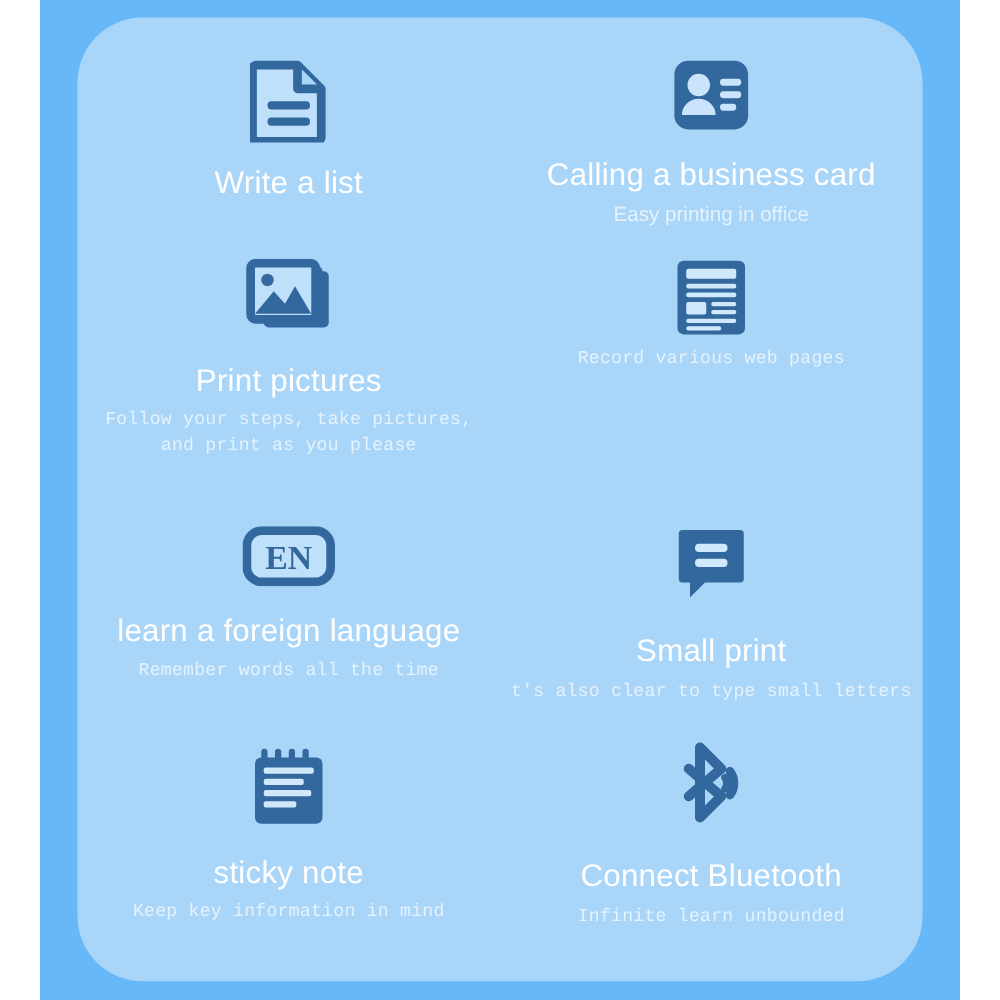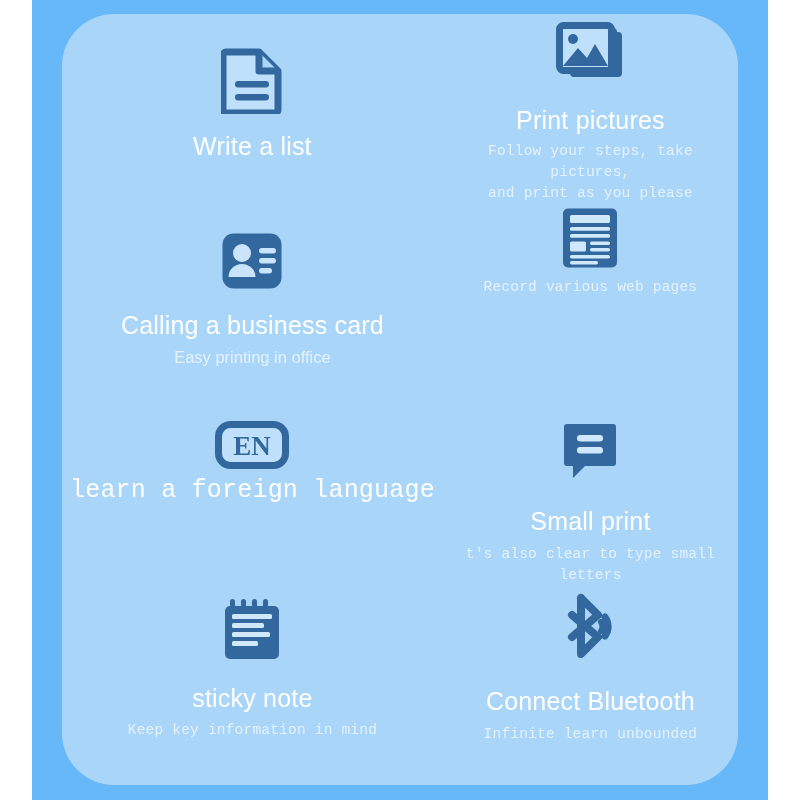--- a/index.html
+++ b/index.html
@@ -103,21 +103,21 @@
 
   .c2 .icon-wrap { margin-top: 8px; }
   .c2 .title     { margin-top: 22px; }
   .c2 .subtitle  { margin-top: 6px; }
 
   .c3 .icon-wrap { margin-top: 7px; }
   .c3 .title     { margin-top: 24px; }
   .c3 .subtitle  { margin-top: 7px; }
 
   .c4 .icon-wrap { margin-top: 20px; }
-  .c4 .title     { margin-top: 8px; font-family: Liberation Mono, monospace; }
+  .c4 .title     { margin-top: 22px; }
   .c4 .subtitle  { margin-top: 7px; }
 
   .c5 .icon-wrap { margin-top: 17px; }
   .c5 .title     { margin-top: 22px; }
   .c5 .subtitle  { margin-top: 7px; }
 
   .c6 .icon-wrap { margin-top: 20px; }
   .c6 .title     { margin-top: 26px; }
   .c6 .subtitle  { margin-top: 8px; }
 
@@ -138,50 +138,50 @@
       <div class="cell c0">
         <span class="icon-wrap">
           <svg width="62" height="66" viewBox="0 0 62 66">
             <path d="M5 4 h33 l19 19 v39 a3 3 0 0 1 -3 3 h-49 a3 3 0 0 1 -3 -3 v-55 a3 3 0 0 1 3 -3 z" fill="#bfe0fa" stroke="#33689e" stroke-width="7" stroke-linejoin="round"></path>
             <path d="M38 4 v19 h19" fill="#a9d5f9" stroke="#33689e" stroke-width="7" stroke-linejoin="round"></path>
             <rect x="14" y="33" width="34" height="6.5" rx="3.2" fill="#33689e"></rect>
             <rect x="14" y="46" width="34" height="6.5" rx="3.2" fill="#33689e"></rect>
           </svg>
         </span>
         <div class="title">Write a list</div>
-      </div>
-
-      <div class="cell c2">
-        <span class="icon-wrap">
-          <svg width="70" height="62" viewBox="0 0 70 62">
-            <rect x="15" y="10" width="52" height="45" rx="4" fill="#33689e"></rect>
-            <rect x="10" y="6" width="52" height="45" rx="4" fill="#33689e"></rect>
-            <rect x="4.5" y="3.5" width="52" height="45" rx="4" fill="#bfe0fa" stroke="#33689e" stroke-width="7"></rect>
-            <circle cx="18" cy="17" r="5" fill="#33689e"></circle>
-            <path d="M8 44 L23 26 L32 36 L40 22 L53 44 Z" fill="#33689e"></path>
-          </svg>
-        </span>
-        <div class="title">Print pictures</div>
-        <div class="subtitle wrap">Follow your steps, take pictures,
-and print as you please</div>
       </div>
 
       <div class="cell c1">
         <span class="icon-wrap">
           <svg width="62" height="58" viewBox="0 0 62 58">
             <rect x="1.5" y="1.5" width="59" height="55" rx="11" fill="#33689e"></rect>
             <circle cx="21" cy="21" r="9" fill="#c9e4fb"></circle>
             <path d="M7.5 45 a13.5 13 0 0 1 27 0 z" fill="#c9e4fb"></path>
             <rect x="38" y="16" width="17" height="5.5" rx="2.7" fill="#c9e4fb"></rect>
             <rect x="38" y="26" width="17" height="5.5" rx="2.7" fill="#c9e4fb"></rect>
             <rect x="38" y="36" width="13" height="5.5" rx="2.7" fill="#c9e4fb"></rect>
           </svg>
         </span>
         <div class="title">Calling a business card</div>
         <div class="subtitle sans">Easy printing in office</div>
+      </div>
+
+      <div class="cell c2">
+        <span class="icon-wrap">
+          <svg width="70" height="62" viewBox="0 0 70 62">
+            <rect x="15" y="10" width="52" height="45" rx="4" fill="#33689e"></rect>
+            <rect x="10" y="6" width="52" height="45" rx="4" fill="#33689e"></rect>
+            <rect x="4.5" y="3.5" width="52" height="45" rx="4" fill="#bfe0fa" stroke="#33689e" stroke-width="7"></rect>
+            <circle cx="18" cy="17" r="5" fill="#33689e"></circle>
+            <path d="M8 44 L23 26 L32 36 L40 22 L53 44 Z" fill="#33689e"></path>
+          </svg>
+        </span>
+        <div class="title">Print pictures</div>
+        <div class="subtitle wrap">Follow your steps, take pictures,
+and print as you please</div>
       </div>
 
       <div class="cell c3">
         <span class="icon-wrap">
           <svg width="60" height="64" viewBox="0 0 60 64">
             <rect x="3" y="2.5" width="54" height="59" rx="5" fill="#33689e"></rect>
             <rect x="10" y="9" width="40" height="8" rx="1.6" fill="#cfe8fb"></rect>
             <rect x="10" y="21" width="40" height="3.8" rx="1.6" fill="#cfe8fb"></rect>
             <rect x="10" y="28" width="40" height="3.8" rx="1.6" fill="#cfe8fb"></rect>
             <rect x="10" y="35.5" width="16" height="10" rx="1.6" fill="#cfe8fb"></rect>
@@ -195,20 +195,21 @@
       </div>
 
       <div class="cell c4">
         <span class="icon-wrap">
           <svg width="74" height="48" viewBox="0 0 74 48">
             <rect x="3.5" y="3.5" width="67" height="41" rx="12" fill="#bfe0fa" stroke="#33689e" stroke-width="7"></rect>
             <text x="37" y="34" text-anchor="middle" font-family="'Liberation Serif', serif" font-size="27" font-weight="bold" fill="#33689e">EN</text>
           </svg>
         </span>
         <div class="title">learn a foreign language</div>
+        <div class="subtitle">Remember words all the time</div>
       </div>
 
       <div class="cell c6">
         <span class="icon-wrap">
           <svg width="54" height="60" viewBox="0 0 54 60">
             <path d="M4 3 h46 a3 3 0 0 1 3 3 v36 a3 3 0 0 1 -3 3 h-28 l-12 12 v-12 h-6 a3 3 0 0 1 -3 -3 v-36 a3 3 0 0 1 3 -3 z" fill="#33689e"></path>
             <rect x="14" y="14" width="26" height="6.5" rx="3.2" fill="#cfe8fb"></rect>
             <rect x="14" y="26" width="26" height="6.5" rx="3.2" fill="#cfe8fb"></rect>
           </svg>
         </span>

